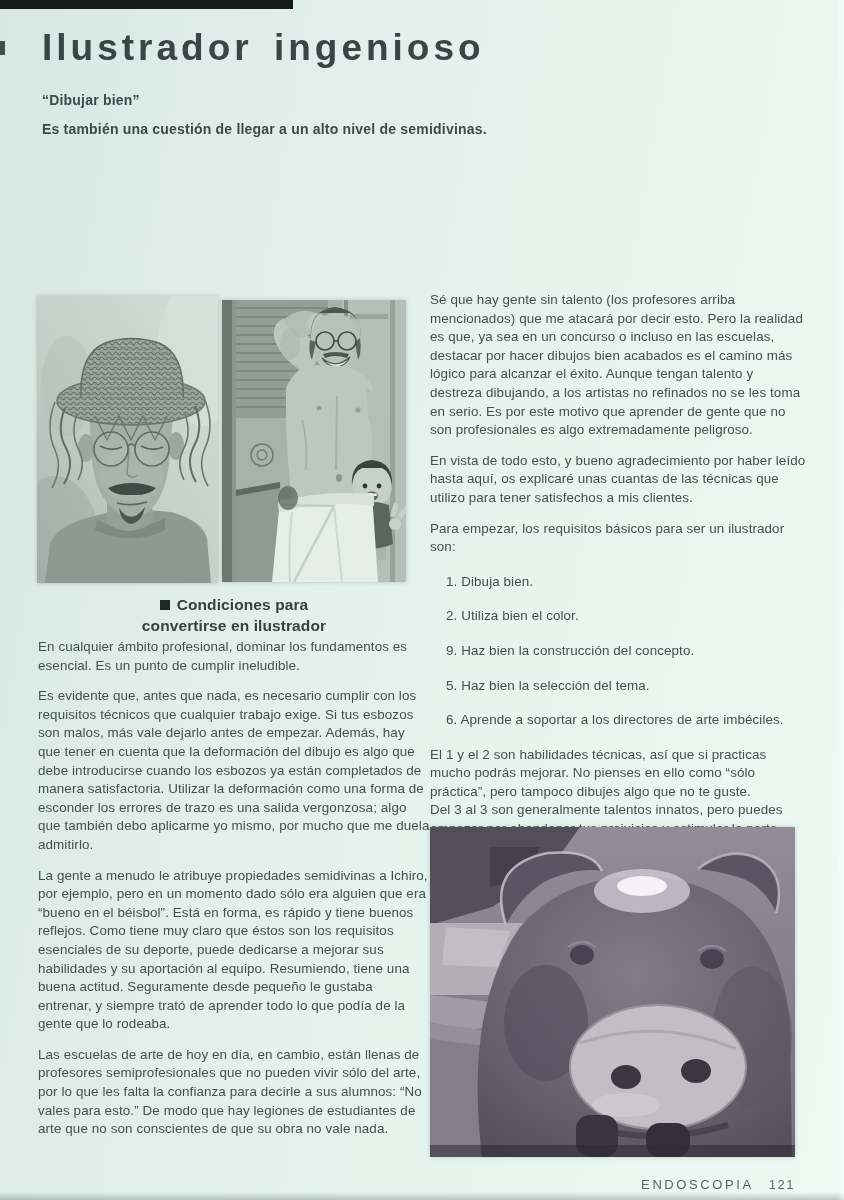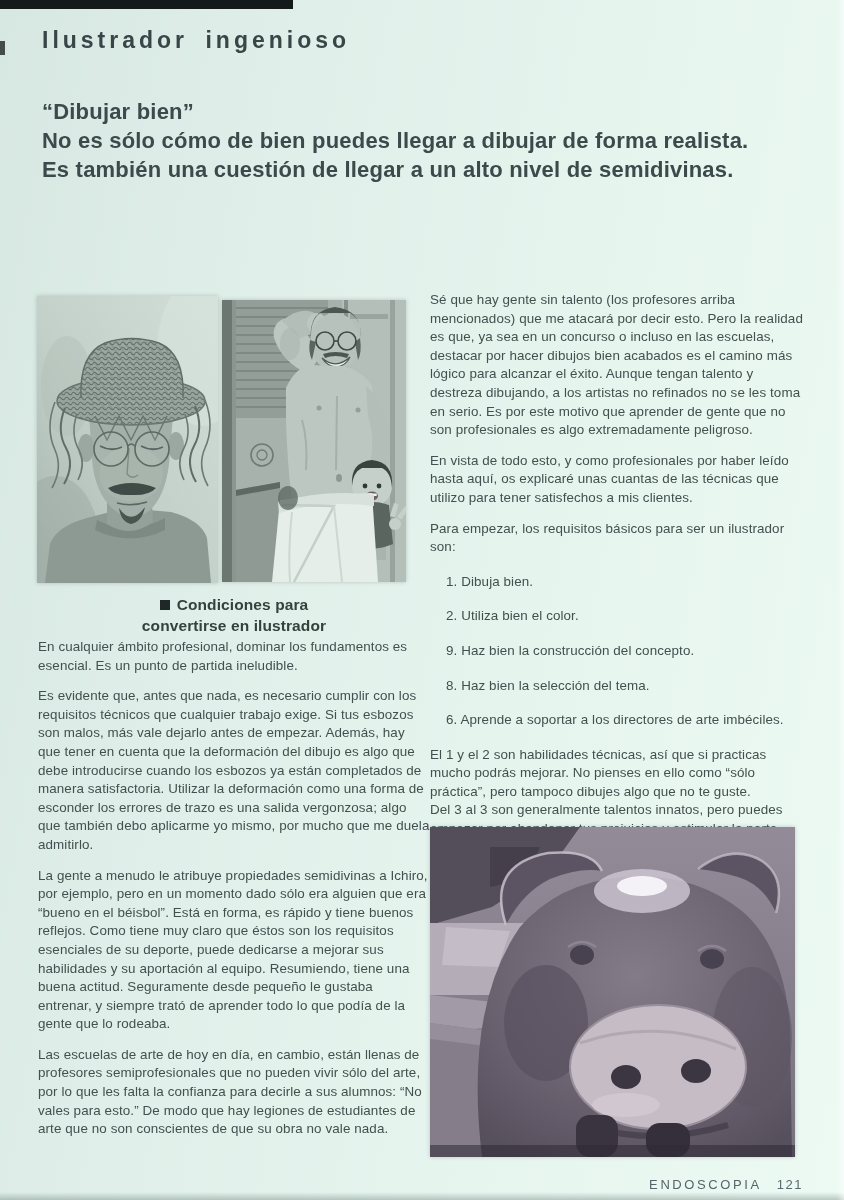--- a/index.html
+++ b/index.html
@@ -7,24 +7,24 @@
     position:relative;width:844px;height:1200px;margin:0 auto;overflow:hidden;
     background:linear-gradient(100deg,#d7e7e2 0%,#e0efe9 30%,#e7f5ef 65%,#edfaf4 100%);
     font-family:"Liberation Sans", sans-serif;color:#42504f;
   }
   .topbar{position:absolute;left:0;top:0;width:293px;height:9px;background:#141a19;}
   .edge-mark{position:absolute;left:0;top:41px;width:5px;height:14px;background:#28312e;opacity:.85;}
   .bottom-strip{position:absolute;left:0;bottom:0;width:100%;height:8px;
     background:linear-gradient(to bottom,rgba(125,145,140,0),rgba(120,140,135,.45));}
   .right-edge{position:absolute;right:0;top:0;width:7px;height:100%;background:linear-gradient(to right,rgba(255,255,255,0),rgba(255,255,255,.55));}
 
-  .title{position:absolute;left:42px;top:27px;font-size:23px;font-weight:bold;
+  .title{position:absolute;left:42px;top:27px;font-size:37px;font-weight:bold;
     letter-spacing:4px;word-spacing:7px;color:#394648;}
-  .subtitle{position:absolute;left:42px;top:86px;font-size:22px;font-weight:bold;
-    line-height:29px;color:#3c4a4c;letter-spacing:.2px;margin-top:11px;}
+  .subtitle{position:absolute;left:42px;top:86px;font-size:14px;font-weight:bold;
+    line-height:29px;color:#3c4a4c;letter-spacing:.2px;}
 
   .photo{position:absolute;box-shadow:0 0 4px rgba(40,60,55,.25);}
   .photo svg{display:block;}
   .photo1{left:37px;top:296px;}
   .photo2{left:222px;top:300px;}
   .photo3{left:430px;top:827px;}
 
   .col{position:absolute;font-size:13.4px;line-height:18.6px;color:#42504f;letter-spacing:.1px;}
   .col-left{left:38px;top:594px;width:392px;}
   .col-right{left:430px;top:291px;width:376px;}
@@ -32,36 +32,35 @@
   .section-heading{font-size:15.5px;font-weight:bold;line-height:21px;color:#34423e;margin:0;text-align:center;}
   .sq{display:inline-block;width:10px;height:10px;background:#1f2826;margin-right:7px;}
   .heading-block{margin-bottom:2px;}
 
   .col p{margin:0 0 12px 0;}
   .col p.tight{margin-bottom:0;}
   .list{margin:0 0 12px 0;}
   .list div{margin:16px;}
 
   .footer{position:absolute;left:0;top:1177px;width:795px;text-align:right;
-    font-size:13px;letter-spacing:2.6px;color:#54646a;padding-left:8px;}
+    font-size:13px;letter-spacing:2.6px;color:#54646a;}
   .footer .pagenum{margin-left:15px;letter-spacing:1.5px;color:#5a6a6e;}
 </style>
 </head>
 <body>
 
 <div class="page">
 
   <div class="topbar"></div>
   <div class="edge-mark"></div>
 
   <div class="title">Ilustrador ingenioso</div>
 
   <div class="subtitle">
     <div>“Dibujar bien”</div>
-    <div>No es sólo cómo de bien puedes llegar a dibujar de forma realista.</div>
     <div>Es también una cuestión de llegar a un alto nivel de semidivinas.</div>
   </div>
 
   <div class="photo photo1">
     <svg width="181" height="287" viewBox="0 0 181 287" xmlns="http://www.w3.org/2000/svg">
       <defs>
         <linearGradient id="p1bg" x1="0" y1="1" x2="1" y2="0">
           <stop offset="0" stop-color="#a7b5af"></stop>
           <stop offset="0.45" stop-color="#c2d0c9"></stop>
           <stop offset="1" stop-color="#d2dfd8"></stop>
@@ -205,35 +204,35 @@
     </svg>
   </div>
 
   <div class="col col-left">
     <div class="heading-block">
       <div class="section-heading">
         <span class="sq"></span><span>Condiciones para</span>
       </div>
       <div class="section-heading">convertirse en ilustrador</div>
     </div>
-    <p>En cualquier ámbito profesional, dominar los fundamentos es esencial. Es un punto de partida ineludible.</p>
+    <p>En cualquier ámbito profesional, dominar los fundamentos es esencial. Es un punto de cumplir ineludible.</p>
     <p>Es evidente que, antes que nada, es necesario cumplir con los requisitos técnicos que cualquier trabajo exige. Si tus esbozos son malos, más vale dejarlo antes de empezar. Además, hay que tener en cuenta que la deformación del dibujo es algo que debe introducirse cuando los esbozos ya están completados de manera satisfactoria. Utilizar la deformación como una forma de esconder los errores de trazo es una salida vergonzosa; algo que también debo aplicarme yo mismo, por mucho que me duela admitirlo.</p>
     <p>La gente a menudo le atribuye propiedades semidivinas a Ichiro, por ejemplo, pero en un momento dado sólo era alguien que era “bueno en el béisbol”. Está en forma, es rápido y tiene buenos reflejos. Como tiene muy claro que éstos son los requisitos esenciales de su deporte, puede dedicarse a mejorar sus habilidades y su aportación al equipo. Resumiendo, tiene una buena actitud. Seguramente desde pequeño le gustaba entrenar, y siempre trató de aprender todo lo que podía de la gente que lo rodeaba.</p>
     <p>Las escuelas de arte de hoy en día, en cambio, están llenas de profesores semiprofesionales que no pueden vivir sólo del arte, por lo que les falta la confianza para decirle a sus alumnos: “No vales para esto.” De modo que hay legiones de estudiantes de arte que no son conscientes de que su obra no vale nada.</p>
   </div>
 
   <div class="col col-right">
     <p>Sé que hay gente sin talento (los profesores arriba mencionados) que me atacará por decir esto. Pero la realidad es que, ya sea en un concurso o incluso en las escuelas, destacar por hacer dibujos bien acabados es el camino más lógico para alcanzar el éxito. Aunque tengan talento y destreza dibujando, a los artistas no refinados no se les toma en serio. Es por este motivo que aprender de gente que no son profesionales es algo extremadamente peligroso.</p>
-    <p>En vista de todo esto, y como profesionales por haber leído hasta aquí, os explicaré unas cuantas de las técnicas que utilizo para tener satisfechos a mis clientes.</p>
+    <p>En vista de todo esto, y bueno agradecimiento por haber leído hasta aquí, os explicaré unas cuantas de las técnicas que utilizo para tener satisfechos a mis clientes.</p>
     <p>Para empezar, los requisitos básicos para ser un ilustrador son:</p>
     <div class="list">
       <div>1. Dibuja bien.</div>
       <div>2. Utiliza bien el color.</div>
       <div>9. Haz bien la construcción del concepto.</div>
-      <div>8. Haz bien la selección del tema.</div>
+      <div>5. Haz bien la selección del tema.</div>
       <div>6. Aprende a soportar a los directores de arte imbéciles.</div>
     </div>
     <p class="tight">El 1 y el 2 son habilidades técnicas, así que si practicas mucho podrás mejorar. No pienses en ello como “sólo práctica”, pero tampoco dibujes algo que no te guste.</p>
     <p>Del 3 al 3 son generalmente talentos innatos, pero puedes empezar por abandonar tus prejuicios y estimular la parte derecha de tu cerebro con todo tipo de material. De esa manera podrás afinar tus habilidades.</p>
   </div>
 
   <div class="photo photo3">
     <svg width="365" height="330" viewBox="0 0 365 330" xmlns="http://www.w3.org/2000/svg">
       <defs>
         <linearGradient id="p3bg" x1="0" y1="0" x2="0" y2="1">

